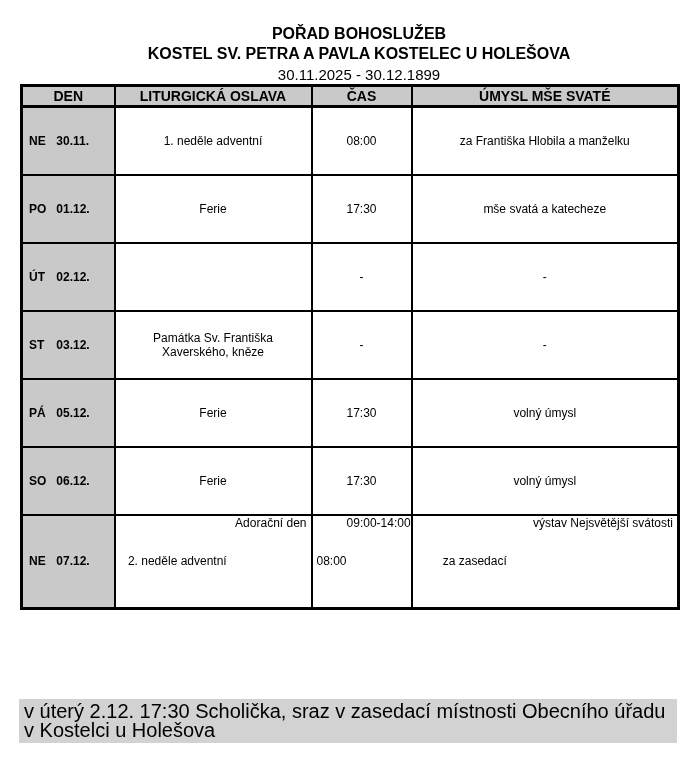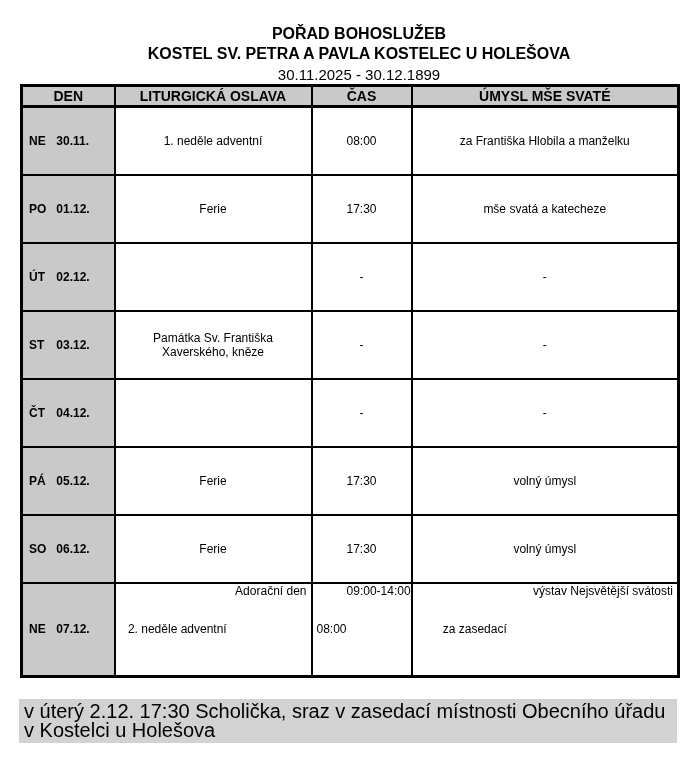--- a/index.html
+++ b/index.html
@@ -156,29 +156,20 @@
         <td class="day-cell">
           <span class="day-abbr">ST</span>
           <span class="day-date">03.12.</span>
         </td>
         <td>Památka Sv. Františka Xaverského, kněze</td>
         <td>-</td>
         <td>-</td>
       </tr>
       <tr class="srow">
         <td class="day-cell">
-          <span class="day-abbr">ČT</span>
-          <span class="day-date">04.12.</span>
-        </td>
-        <td></td>
-        <td>-</td>
-        <td>-</td>
-      </tr>
-      <tr class="srow">
-        <td class="day-cell">
           <span class="day-abbr">PÁ</span>
           <span class="day-date">05.12.</span>
         </td>
         <td>Ferie</td>
         <td>17:30</td>
         <td>volný úmysl</td>
       </tr>
       <tr class="srow">
         <td class="day-cell">
           <span class="day-abbr">SO</span>

